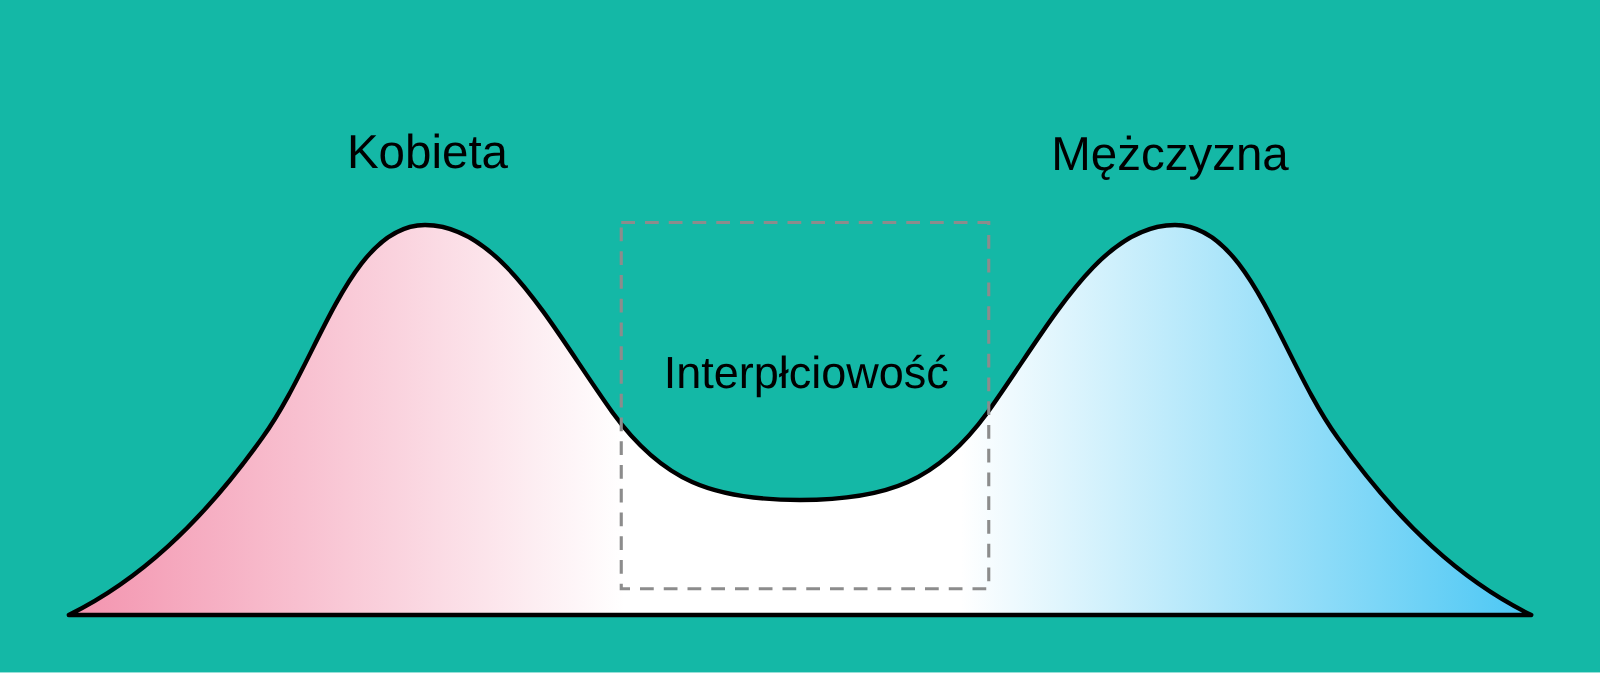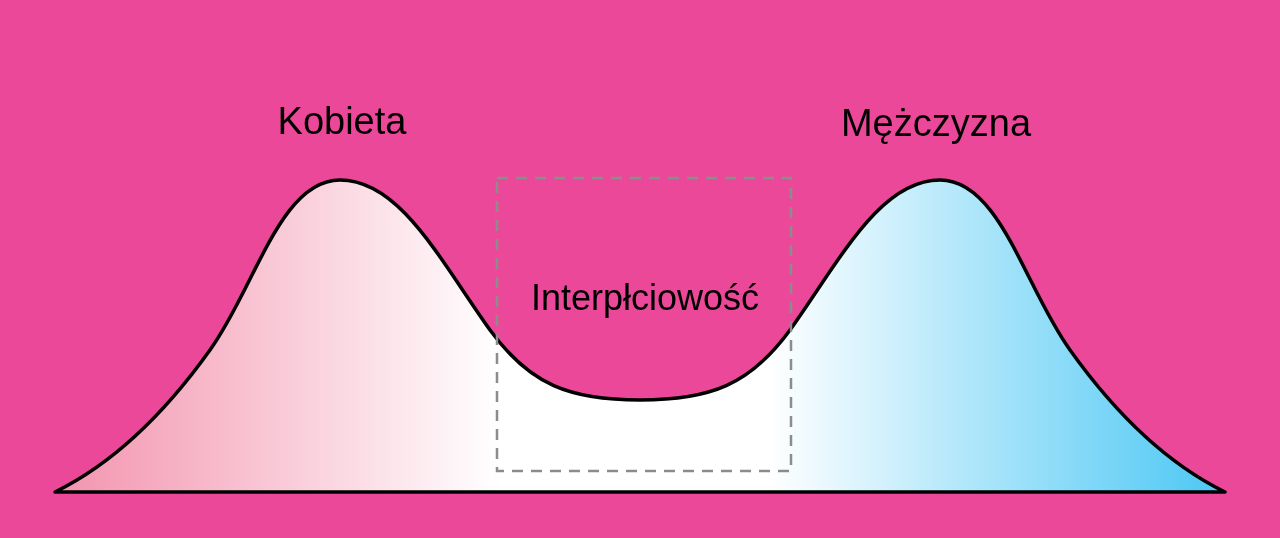--- a/index.html
+++ b/index.html
@@ -4,21 +4,21 @@
 <style>
   html, body {
     margin: 0;
     padding: 0;
     background: #ffffff;
   }
   .stage {
     position: relative;
     width: 1280px;
     height: 538px;
-    background: #ec4899;
+    background: #14b8a6;
     overflow: hidden;
     font-family: "Liberation Sans", "DejaVu Sans", sans-serif;
   }
   svg {
     display: block;
   }
   svg text {
     font-family: "Liberation Sans", "DejaVu Sans", sans-serif;
     fill: #000000;
     font-weight: 400;

